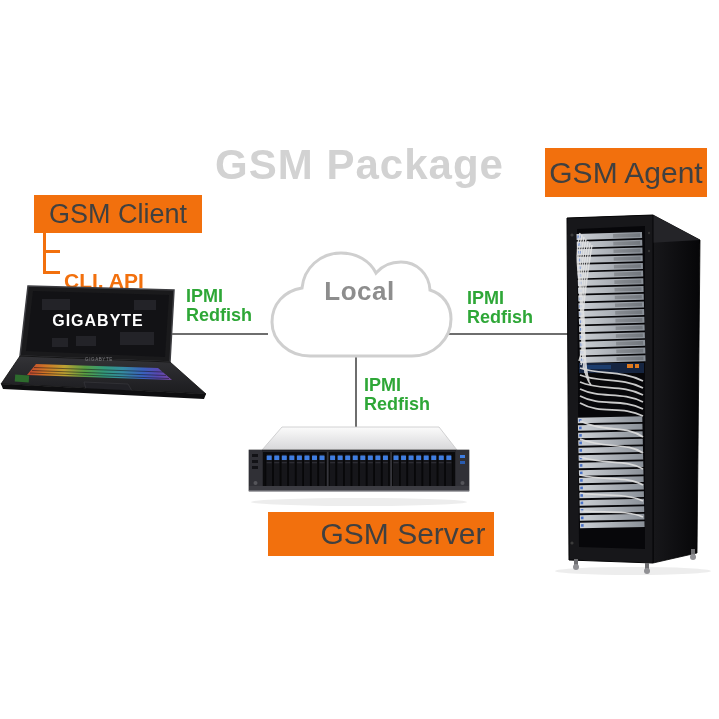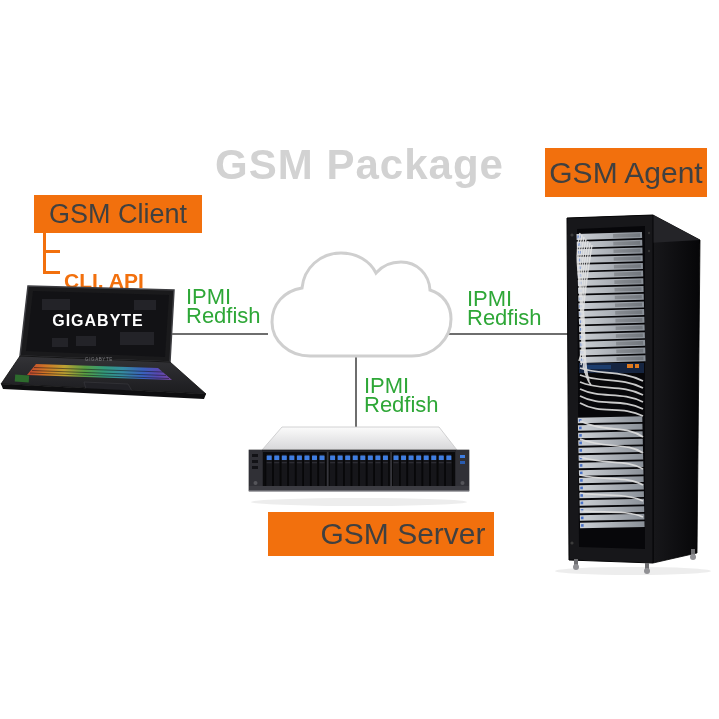--- a/index.html
+++ b/index.html
@@ -23,21 +23,21 @@
   #feat-1{left:56px;top:261px;}
   .br{position:absolute;background:var(--orange,#F2700D);}
   #br-v{left:43px;top:233px;width:3px;height:41px;}
   #br-t1{left:46px;top:250px;width:14px;height:3px;}
   #br-t2{left:46px;top:271px;width:14px;height:3px;}
   .wire{position:absolute;background:#6e6e6e;}
   #wire-left{left:172px;top:333px;width:96px;height:2px;}
   #wire-right{left:446px;top:333px;width:122px;height:2px;}
   #wire-down{left:355px;top:354px;width:2px;height:75px;}
   .proto{
-    position:absolute;color:var(--green,#2EA737);font-weight:normal;font-size:22px;
+    position:absolute;color:var(--green,#2EA737);font-weight:bold;font-size:18px;
     line-height:19px;white-space:nowrap;
   }
   #proto-left{left:186px;top:287px;}
   #proto-right{left:467px;top:289px;}
   #proto-bottom{left:364px;top:376px;}
   #cloud-svg{position:absolute;left:262px;top:238px;}
   #cloud-text{
     position:absolute;left:262px;top:276px;width:195px;text-align:center;
     color:#8d8d8d;font-size:26px;line-height:31px;font-weight:bold;letter-spacing:0.5px;
   }
@@ -110,20 +110,21 @@
   <div class="wire" id="wire-left"></div>
   <div class="wire" id="wire-right"></div>
   <div class="wire" id="wire-down"></div>
 
   <svg id="cloud-svg" width="195" height="138" viewBox="0 0 195 138">
     <path d="M 150,118 L 48,118 C 27,118 10,103 10,84 C 10,66 22,53 40,50
              C 42,30 58,15 79,15 C 95,15 108,23 114,35 C 120,28 129,24 139,24
              C 155,24 167,36 168,52 C 181,56 189,67 189,81 C 189,101 172,118 150,118 Z" fill="#ffffff" stroke="#cfcfcf" stroke-width="3"></path>
   </svg>
   <div id="cloud-text">
+    <div>Local</div>
   </div>
 
   <div class="proto" id="proto-left">
     <div>IPMI</div>
     <div>Redfish</div>
   </div>
   <div class="proto" id="proto-right">
     <div>IPMI</div>
     <div>Redfish</div>
   </div>

